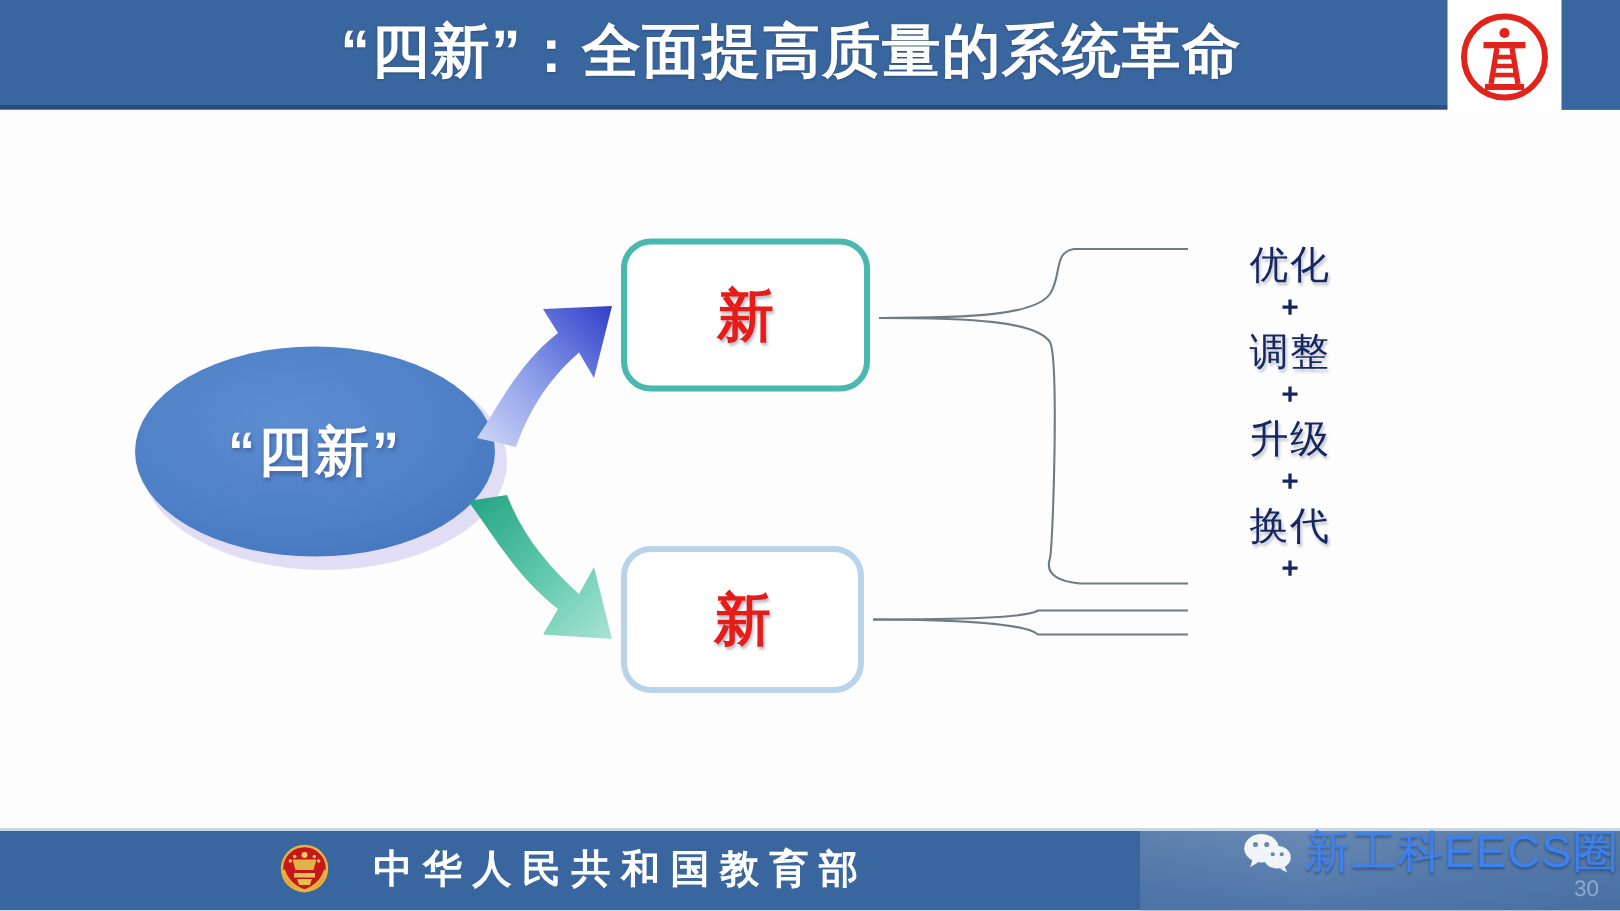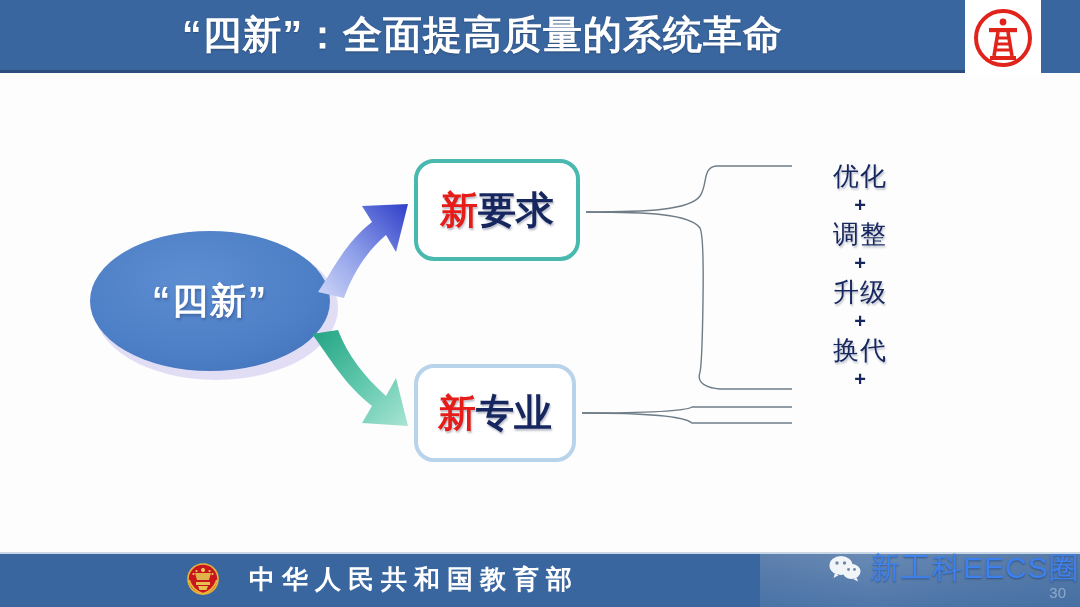--- a/index.html
+++ b/index.html
@@ -32,20 +32,21 @@
     width: 965px;
     height: 70px;
     line-height: 70px;
     text-align: center;
     color: #ffffff;
     font-size: 39px;
     font-weight: bold;
     letter-spacing: 1px;
     white-space: nowrap;
     text-shadow: 0 1px 2px rgba(0,0,0,0.25);
+    padding-left: 45px;
   }
   #header-logo-plate {
     position: absolute;
     left: 965px; top: 0;
     width: 76px;
     height: 76px;
     background: #ffffff;
   }
   #header-logo-plate svg { display: block; }
   #header-right-fill {
@@ -278,26 +279,24 @@
                C640,337 684,340 692,347
                L792,347" fill="none" stroke="#6e7c86" stroke-width="1.4"></path>
     </svg>
 
     <div id="center-node">
       <div id="center-node-label">“四新”</div>
     </div>
 
     <div id="box-requirement" class="concept-box">
       <span class="box-text tx-red">新</span>
-        <span class="box-text tx-navy">要求</span>
     </div>
 
     <div id="box-major" class="concept-box">
       <span class="box-text tx-red">新</span>
-        <span class="box-text tx-navy">专业</span>
     </div>
 
     <div id="outcome-list">
       <div class="outcome-word">优化</div>
       <div class="outcome-plus">+</div>
       <div class="outcome-word">调整</div>
       <div class="outcome-plus">+</div>
       <div class="outcome-word">升级</div>
       <div class="outcome-plus">+</div>
       <div class="outcome-word">换代</div>

